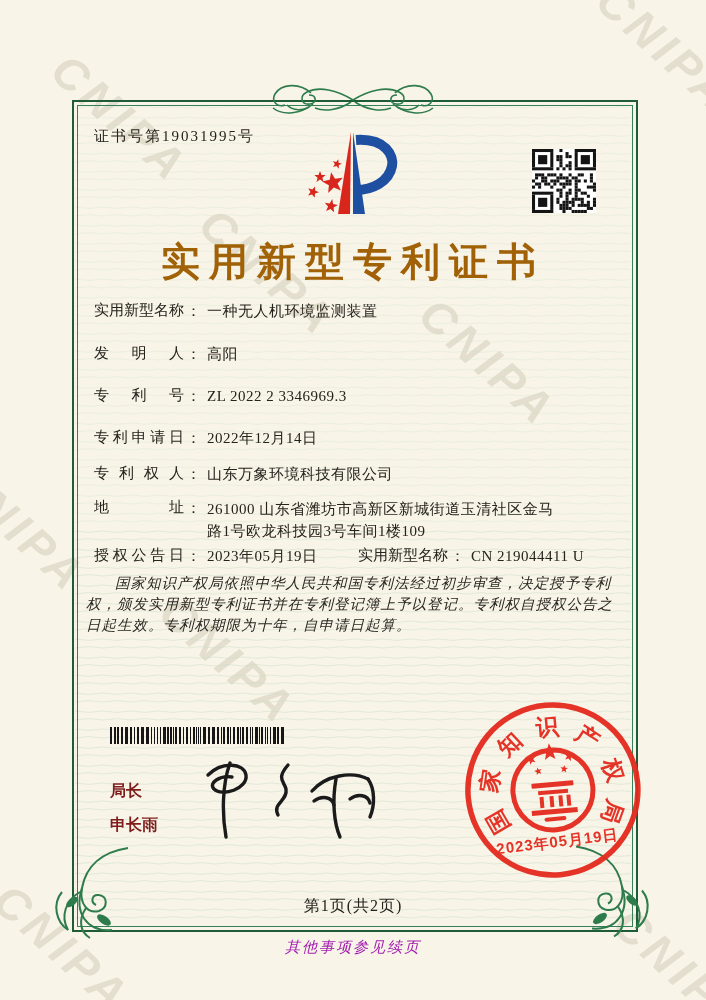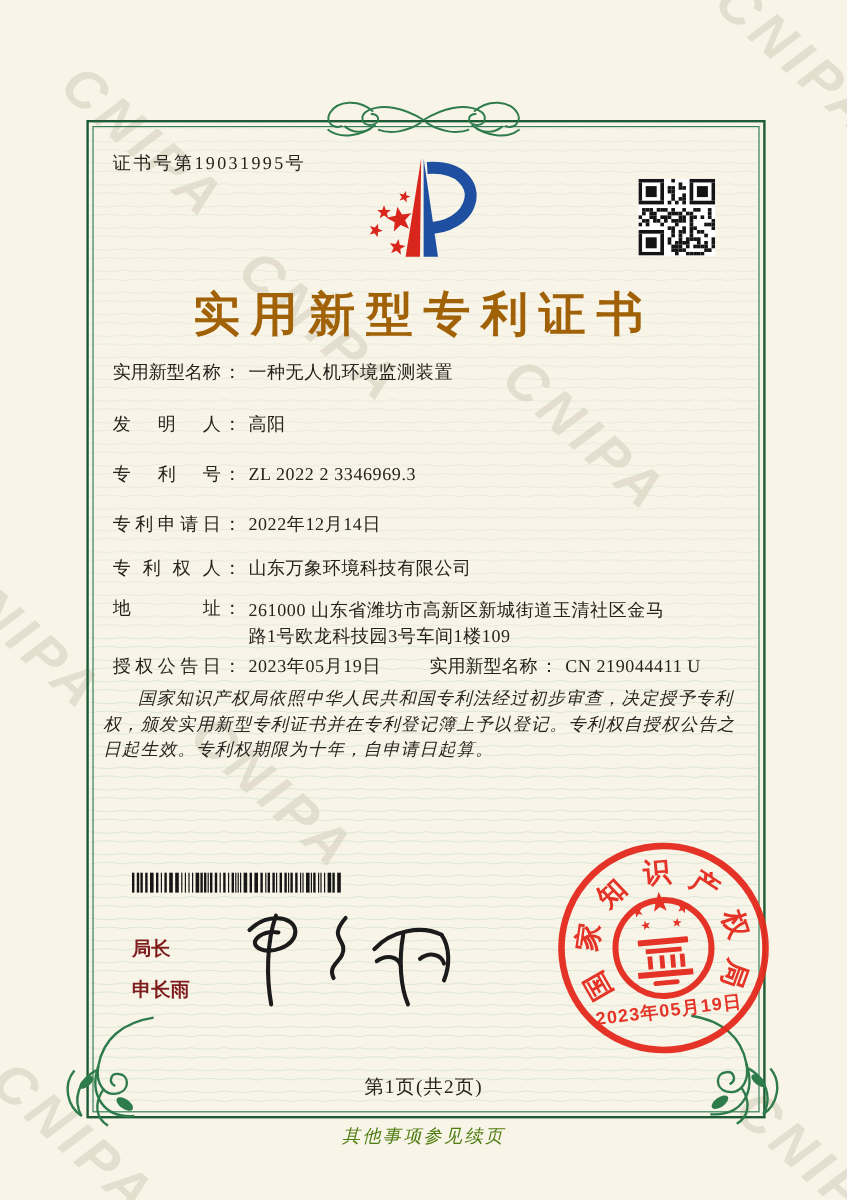--- a/index.html
+++ b/index.html
@@ -39,21 +39,21 @@
             font-weight:bold;font-size:16px;color:#7f1d1d;}
   .director .name{margin-top:13px;}
   .sig{position:absolute;left:192px;top:745px;}
   .seal{position:absolute;left:462px;top:700px;width:182px;height:182px;transform:rotate(-5deg);
         opacity:.95;z-index:5;}
   .seal-date{position:absolute;left:0;right:0;top:133px;text-align:center;color:#e42a1d;font-size:15px;
              font-weight:bold;letter-spacing:1px;transform:rotate(-2deg);
              font-family:"Liberation Sans","DejaVu Sans",sans-serif;}
   .page-no{position:absolute;left:50%;top:896px;transform:translateX(-50%);font-size:16px;letter-spacing:1px;}
   .note{position:absolute;left:50%;top:938px;transform:translateX(-50%);font-size:15px;font-style:italic;
-        letter-spacing:2px;color:#4d7c0f;}
+        letter-spacing:2px;color:#a21caf;}
 </style>
 </head>
 <body>
 
 <div class="page">
 
   <span class="wm" style="left:120px;top:118px">CNIPA</span>
   <span class="wm" style="left:665px;top:48px">CNIPA</span>
   <span class="wm" style="left:268px;top:272px">CNIPA</span>
   <span class="wm" style="left:488px;top:362px">CNIPA</span>

